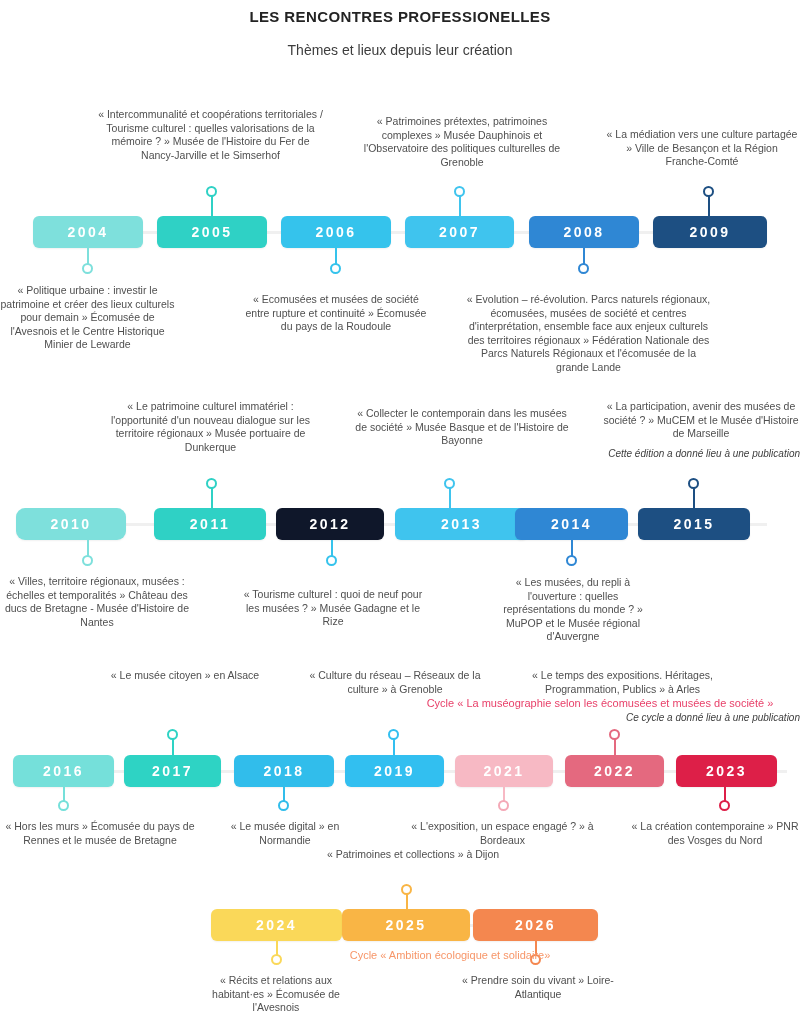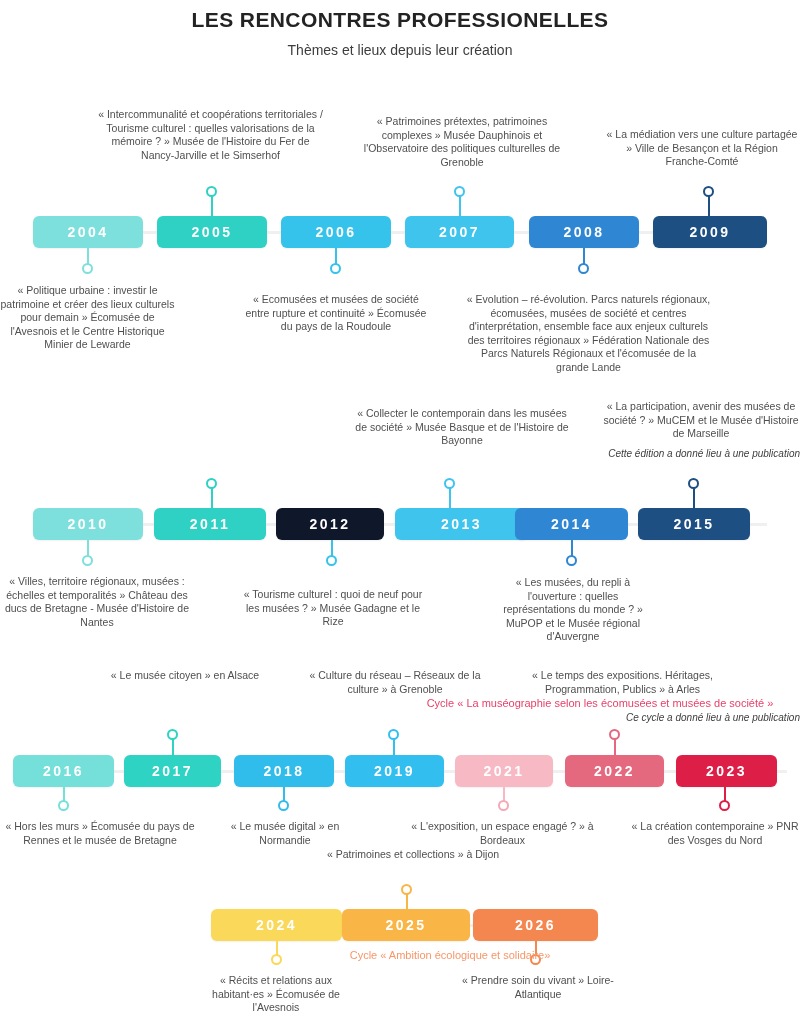--- a/index.html
+++ b/index.html
@@ -5,21 +5,21 @@
   html,body{margin:0;padding:0;}
   body{
     width:800px;height:1027px;position:relative;background:#ffffff;
     font-family:"Liberation Sans","DejaVu Sans",sans-serif;
     color:#4a4a4a;overflow:hidden;
   }
   #stage{position:absolute;inset:0;}
 
   .title{
     position:absolute;left:0;right:0;top:8px;text-align:center;
-    font-size:21px;font-weight:bold;letter-spacing:.4px;color:#232323;
+    font-size:15px;font-weight:bold;letter-spacing:.4px;color:#232323;
   }
   .subtitle{
     position:absolute;left:0;right:0;top:42px;text-align:center;
     font-size:14px;color:#3d3d3d;font-weight:400;
   }
 
   
   .bar{
     position:absolute;height:32px;border-radius:6px;
     display:flex;align-items:center;justify-content:center;
@@ -99,36 +99,37 @@
   <div class="note" style="left:0px;top:284px;width:175px;">« Politique urbaine : investir le patrimoine et créer des lieux culturels pour demain » Écomusée de l'Avesnois et le Centre Historique Minier de Lewarde</div>
 
   <div class="conn" style="left:335px;top:248px;height:20px;background:#35c3ec;"></div>
   <div class="dot" style="left:330px;top:263px;border-color:#35c3ec;"></div>
   <div class="note" style="left:243px;top:293px;width:186px;">« Ecomusées et musées de société entre rupture et continuité » Écomusée du pays de la Roudoule</div>
 
   <div class="conn" style="left:583px;top:248px;height:20px;background:#2f87d4;"></div>
   <div class="dot" style="left:578px;top:263px;border-color:#2f87d4;"></div>
   <div class="note" style="left:466px;top:293px;width:245px;">« Evolution – ré-évolution. Parcs naturels régionaux, écomusées, musées de société et centres d'interprétation, ensemble face aux enjeux culturels des territoires régionaux » Fédération Nationale des Parcs Naturels Régionaux et l'écomusée de la grande Lande</div>
 
+  <div class="note" style="left:98px;top:400px;width:225px;">« Le patrimoine culturel immatériel : l'opportunité d'un nouveau dialogue sur les territoire régionaux » Musée portuaire de Dunkerque</div>
   <div class="note" style="left:352px;top:407px;width:220px;">« Collecter le contemporain dans les musées de société » Musée Basque et de l'Histoire de Bayonne</div>
   <div class="note" style="left:602px;top:400px;width:198px;">« La participation, avenir des musées de société ? » MuCEM et le Musée d'Histoire de Marseille</div>
   <div class="note-italic" style="left:560px;top:447px;width:240px;text-align:right;padding-right:4px;">Cette édition a donné lieu à une publication</div>
 
   <div class="conn" style="left:211px;top:484px;height:28px;background:#2fd1c5;"></div>
   <div class="dot" style="left:206px;top:478px;border-color:#2fd1c5;"></div>
 
   <div class="conn" style="left:449px;top:484px;height:28px;background:#3fc4ee;"></div>
   <div class="dot" style="left:444px;top:478px;border-color:#3fc4ee;"></div>
 
   <div class="conn" style="left:693px;top:484px;height:28px;background:#1d4f82;"></div>
   <div class="dot" style="left:688px;top:478px;border-color:#1d4f82;"></div>
 
   <div class="railseg" style="left:33px;top:523px;width:734px;height:3px;"></div>
 
-  <div class="bar" style="left:33px;top:508px;width:110px;background:#7ee0dc;">
+  <div class="bar" style="left:16px;top:508px;width:110px;background:#7ee0dc;border-radius:9px;">
     <span>2010</span>
   </div>
   <div class="bar" style="left:154px;top:508px;width:112px;background:#2fd1c5;">
     <span>2011</span>
   </div>
   <div class="bar" style="left:276px;top:508px;width:108px;background:#0f172a;">
     <span>2012</span>
   </div>
   <div class="bar" style="left:395px;top:508px;width:133px;background:#3fc4ee;">
     <span>2013</span>

